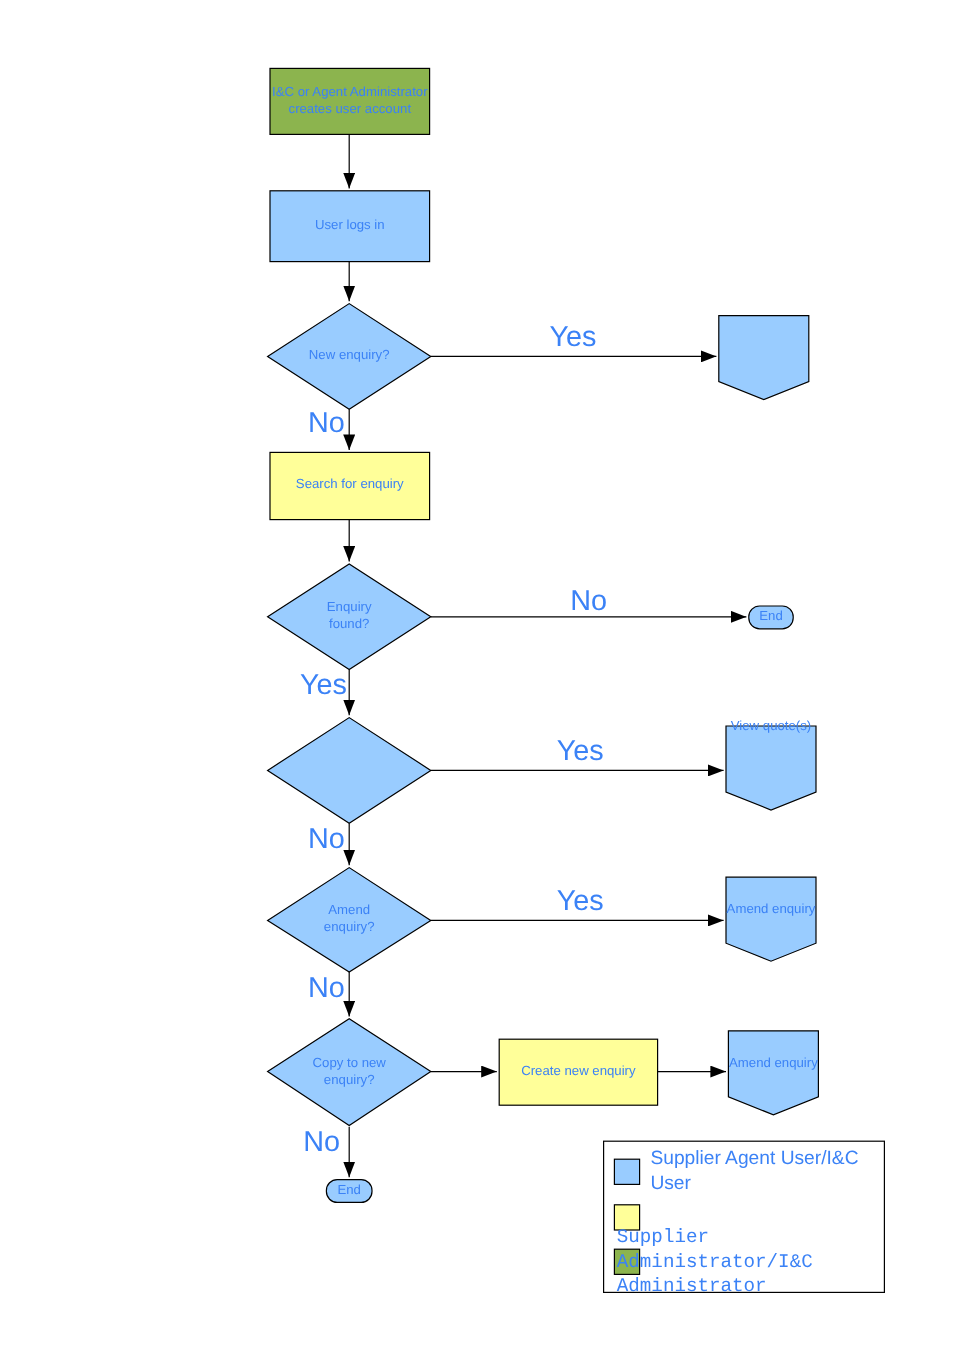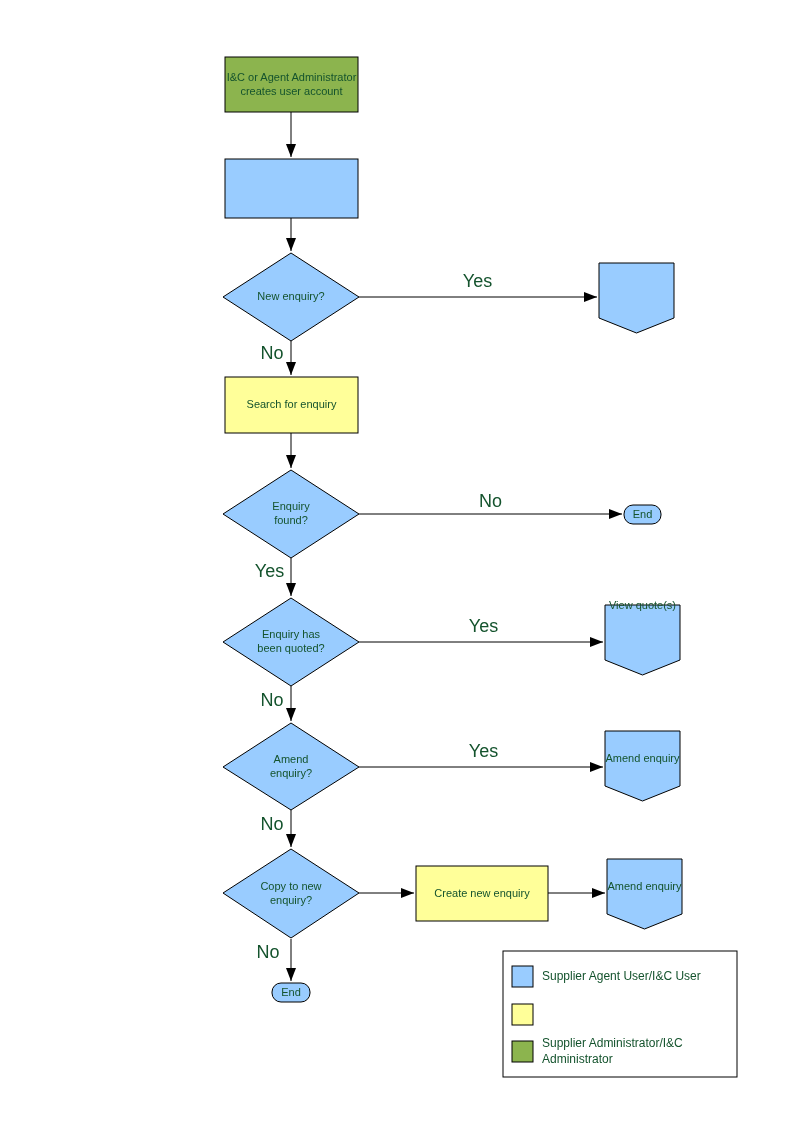--- a/index.html
+++ b/index.html
@@ -1,32 +1,32 @@
 <!DOCTYPE html>
 <html><head>
 <meta charset="utf-8">
 <style>
   html,body { margin:0; padding:0; background:#fff; }
   .page {
     position:relative; width:794px; height:1123px; background:#ffffff;
-    font-family:"Liberation Sans", sans-serif; color:#14532d; overflow:hidden;
+    font-family:"Liberation Sans", sans-serif; color:#3b82f6; overflow:hidden;
   }
   .page svg { position:absolute; left:0; top:0; }
   .shape { stroke:#000; stroke-width:1; }
   .edge  { stroke:#000; stroke-width:1; fill:none; }
   .lbl {
     position:absolute; display:flex; align-items:center; justify-content:center;
     text-align:center; font-size:11px; line-height:1.25; white-space:pre-line;
   }
   .edge-lbl {
-    position:absolute; font-size:18px; line-height:1; white-space:nowrap;
+    position:absolute; font-size:24px; line-height:1; white-space:nowrap;
     display:flex; align-items:center; justify-content:center;
   }
   .legend-lbl {
-    position:absolute; font-size:12px; line-height:1.3; white-space:pre-line;
+    position:absolute; font-size:16px; line-height:1.3; white-space:pre-line;
     display:flex; align-items:center;
   }
 </style>
 </head>
 <body>
 
 <div class="page">
 
   <svg width="794" height="1123" viewBox="0 0 794 1123">
     <defs>
@@ -67,27 +67,26 @@
     <rect class="shape" x="272" y="983" width="38" height="19" rx="9" ry="9" fill="#99CCFF"></rect>
 
     <rect class="shape" x="503" y="951" width="234" height="126" fill="#ffffff"></rect>
     <rect class="shape" x="512" y="966" width="21" height="21" fill="#99CCFF"></rect>
     <rect class="shape" x="512" y="1004" width="21" height="21" fill="#FFFF99"></rect>
     <rect class="shape" x="512" y="1041" width="21" height="21" fill="#8CB44E"></rect>
   </svg>
 
   <div class="lbl" style="left:225px; top:57px; width:133px; height:55px;">I&amp;C or Agent Administrator
 creates user account</div>
+  <div class="lbl" style="left:225px; top:159px; width:133px; height:59px;">User logs in</div>
   <div class="lbl" style="left:223px; top:253px; width:136px; height:88px;">New enquiry?</div>
   <div class="lbl" style="left:225px; top:377px; width:133px; height:56px;border-radius:11px;">Search for enquiry</div>
   <div class="lbl" style="left:223px; top:470px; width:136px; height:88px;">Enquiry
 found?</div>
   <div class="lbl" style="left:624px; top:505px; width:37px; height:19px;">End</div>
-  <div class="lbl" style="left:223px; top:598px; width:136px; height:88px;">Enquiry has
-been quoted?</div>
   <div class="lbl" style="left:601px; top:578px; width:83px; height:55px;">View quote(s)</div>
   <div class="lbl" style="left:223px; top:723px; width:136px; height:87px;">Amend
 enquiry?</div>
   <div class="lbl" style="left:601px; top:731px; width:83px; height:55px;">Amend enquiry</div>
   <div class="lbl" style="left:223px; top:849px; width:136px; height:89px;">Copy to new
 enquiry?</div>
   <div class="lbl" style="left:416px; top:866px; width:132px; height:55px;">Create new enquiry</div>
   <div class="lbl" style="left:603px; top:859px; width:83px; height:55px;">Amend enquiry</div>
   <div class="lbl" style="left:272px; top:983px; width:38px; height:19px;">End</div>
 
@@ -95,16 +94,16 @@
   <div class="edge-lbl" style="left:252px; top:340px; width:40px; height:26px;">No</div>
   <div class="edge-lbl" style="left:468px; top:488px; width:45px; height:26px;">No</div>
   <div class="edge-lbl" style="left:242px; top:558px; width:55px; height:26px;">Yes</div>
   <div class="edge-lbl" style="left:456px; top:613px; width:55px; height:26px;">Yes</div>
   <div class="edge-lbl" style="left:252px; top:687px; width:40px; height:26px;">No</div>
   <div class="edge-lbl" style="left:456px; top:738px; width:55px; height:26px;">Yes</div>
   <div class="edge-lbl" style="left:252px; top:811px; width:40px; height:26px;">No</div>
   <div class="edge-lbl" style="left:248px; top:939px; width:40px; height:26px;">No</div>
 
   <div class="legend-lbl" style="left:542px; top:966px; width:190px; height:21px;">Supplier Agent User/I&amp;C User</div>
-  <div class="legend-lbl" style="left:542px; top:1036px; width:190px; height:32px;">Supplier Administrator/I&amp;C
+  <div class="legend-lbl" style="left:514px; top:1036px; width:190px; height:32px;font-family:Liberation Mono, monospace;">Supplier Administrator/I&amp;C
 Administrator</div>
 
 </div>
 
 </body></html>

